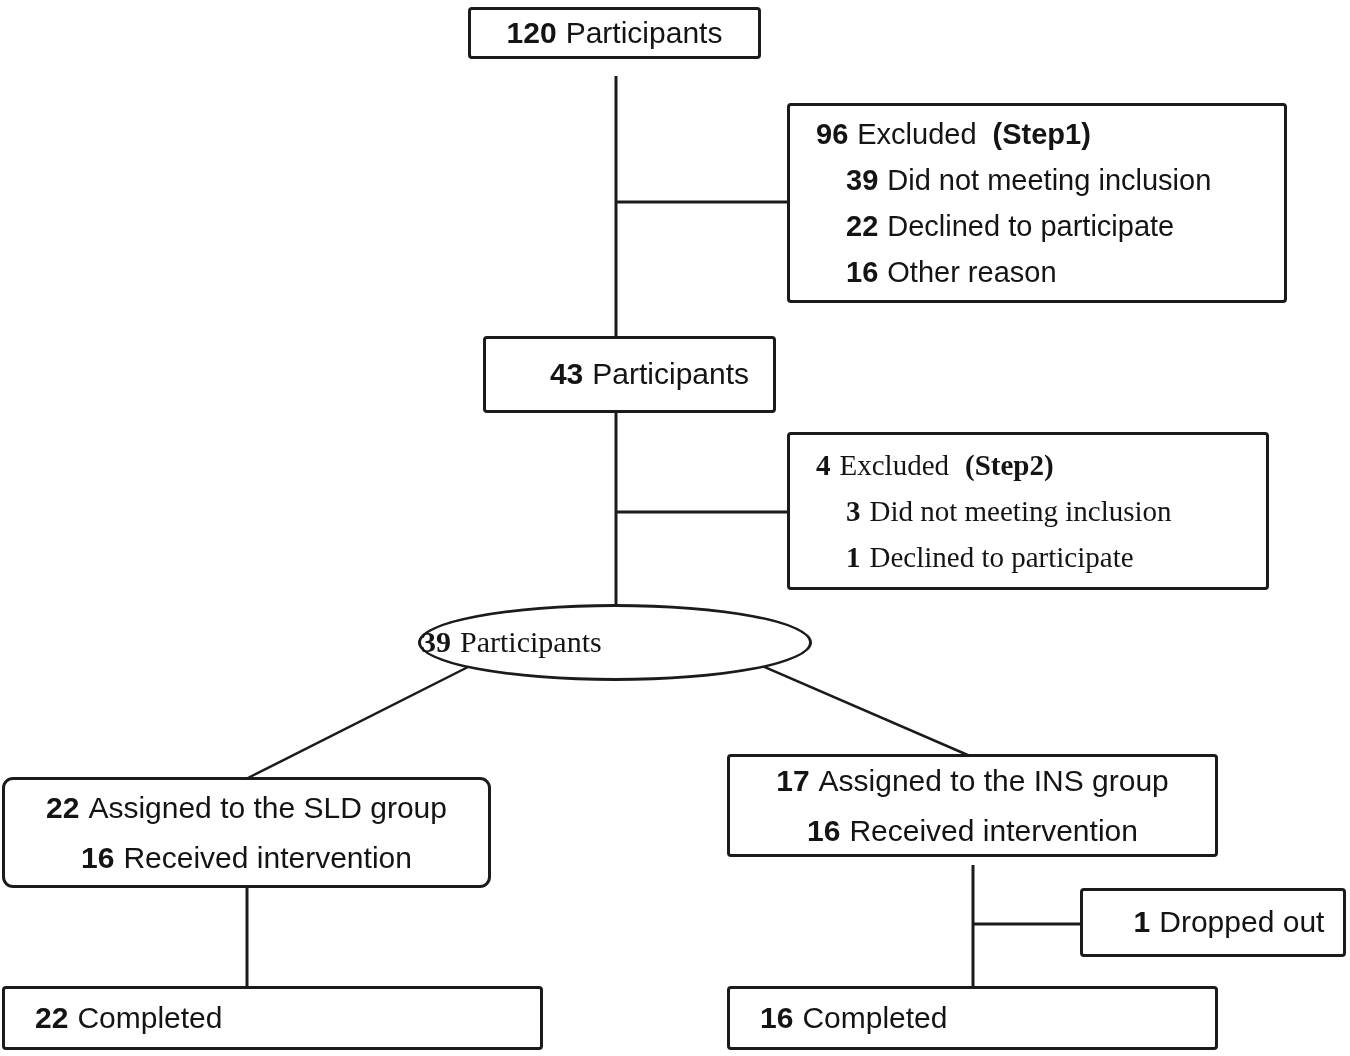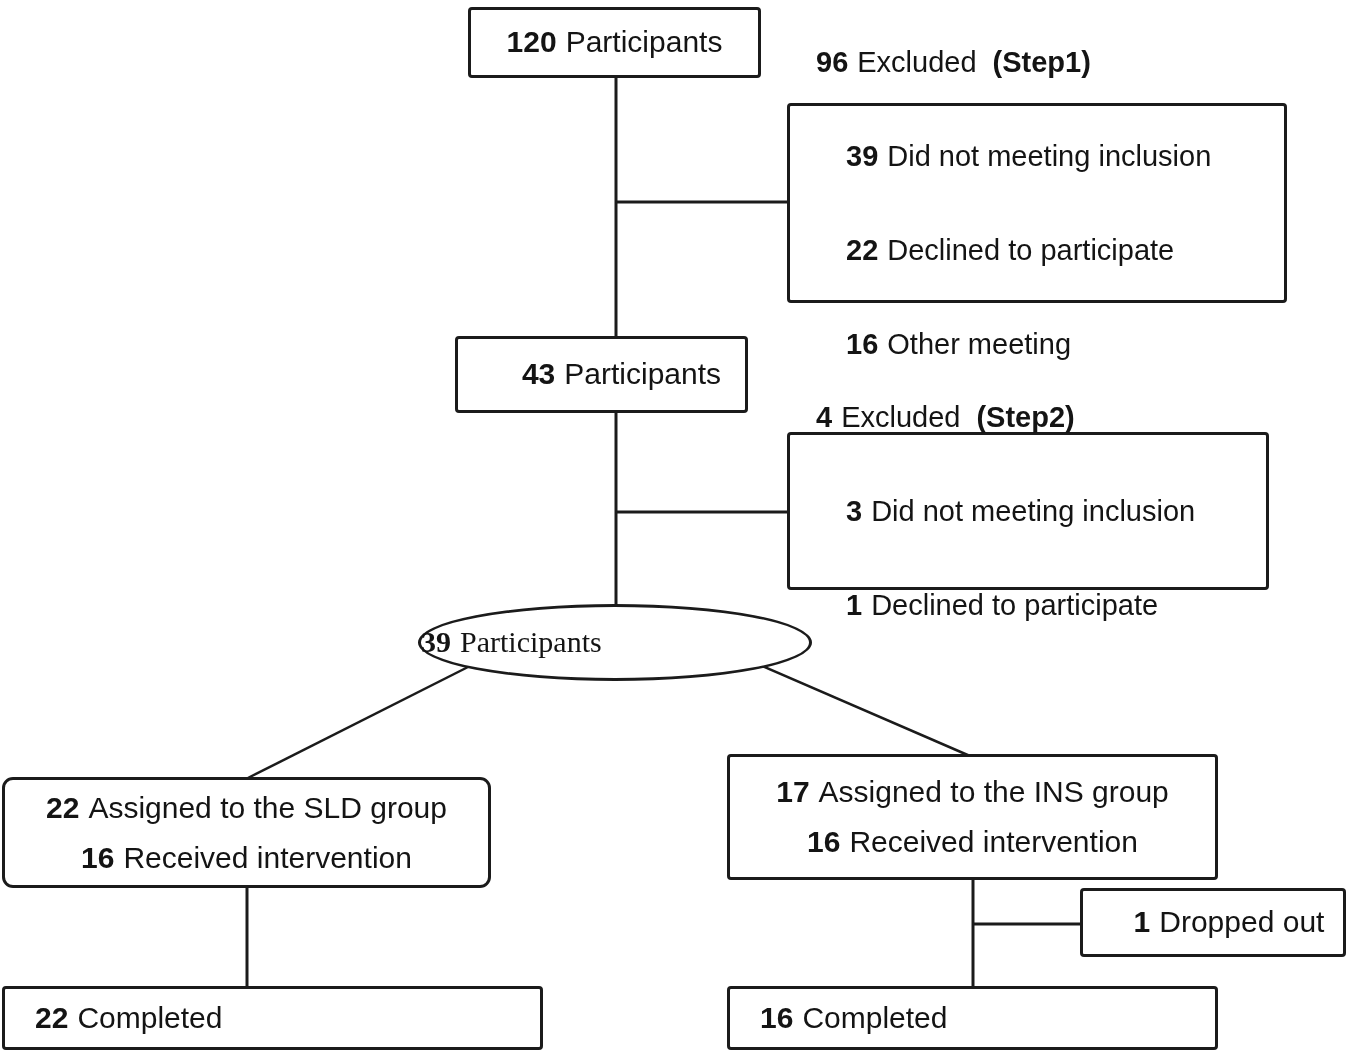--- a/index.html
+++ b/index.html
@@ -28,21 +28,21 @@
   .node .row{white-space:nowrap;}
   .center{align-items:center;text-align:center;}
   .left-pad{padding-left:30px;}
   .ellipse{
     border-radius:50%;
     border-width:3px;
     align-items:flex-start;text-align:center;font-family:Liberation Serif, serif;
   }
   .list{padding:8px 10px 8px 26px;justify-content:center;}
   .list .row{line-height:46px;}
-  .list .indent{padding-left:30px;margin-top:48px;}
+  .list .indent{padding-left:30px;}
   .num{font-weight:700;margin-right:9px;}
   .step{font-weight:700;margin-left:16px;}
   .big{font-size:30px;}
   .grouplines .row{line-height:50px;}
 </style>
 </head>
 <body>
 
 <div class="canvas">
 
@@ -51,48 +51,48 @@
     <line x1="616" y1="202" x2="790" y2="202" stroke="#1b1b1b" stroke-width="3"></line>
     <line x1="616" y1="410" x2="616" y2="620" stroke="#1b1b1b" stroke-width="3"></line>
     <line x1="616" y1="512" x2="790" y2="512" stroke="#1b1b1b" stroke-width="3"></line>
     <line x1="468" y1="667" x2="246" y2="779" stroke="#1b1b1b" stroke-width="2.5"></line>
     <line x1="762" y1="666" x2="970" y2="756" stroke="#1b1b1b" stroke-width="2.5"></line>
     <line x1="247" y1="886" x2="247" y2="988" stroke="#1b1b1b" stroke-width="3"></line>
     <line x1="973" y1="865" x2="973" y2="988" stroke="#1b1b1b" stroke-width="3"></line>
     <line x1="973" y1="924" x2="1082" y2="924" stroke="#1b1b1b" stroke-width="3"></line>
   </svg>
 
-  <div class="node center big" style="left:468px;top:7px;width:293px;height:71px;">
+  <div class="node center big" style="left:468px;top:7px;width:293px;height:52px;">
     <div class="row">
       <span class="num">120</span><span>Participants</span>
     </div>
   </div>
 
   <div class="node list" style="left:787px;top:103px;width:500px;height:200px;">
     <div class="row">
       <span class="num">96</span><span>Excluded</span><span class="step">(Step1)</span>
     </div>
     <div class="row indent">
       <span class="num">39</span><span>Did not meeting inclusion</span>
     </div>
     <div class="row indent">
       <span class="num">22</span><span>Declined to participate</span>
     </div>
     <div class="row indent">
-      <span class="num">16</span><span>Other meeting</span>
+      <span class="num">16</span><span>Other reason</span>
     </div>
   </div>
 
-  <div class="node center big" style="left:455px;top:336px;width:293px;height:77px;padding-left:40px;">
+  <div class="node center big" style="left:483px;top:336px;width:293px;height:77px;padding-left:40px;">
     <div class="row">
       <span class="num">43</span><span>Participants</span>
     </div>
   </div>
 
-  <div class="node list" style="left:787px;top:432px;width:482px;height:158px;">
+  <div class="node list" style="left:787px;top:432px;width:482px;height:158px;font-family:Liberation Serif, serif;">
     <div class="row">
       <span class="num">4</span><span>Excluded</span><span class="step">(Step2)</span>
     </div>
     <div class="row indent">
       <span class="num">3</span><span>Did not meeting inclusion</span>
     </div>
     <div class="row indent">
       <span class="num">1</span><span>Declined to participate</span>
     </div>
   </div>
@@ -105,21 +105,21 @@
 
   <div class="node center big grouplines" style="left:2px;top:777px;width:489px;height:111px;border-radius:11px;">
     <div class="row">
       <span class="num">22</span><span>Assigned to the SLD group</span>
     </div>
     <div class="row">
       <span class="num">16</span><span>Received intervention</span>
     </div>
   </div>
 
-  <div class="node center big grouplines" style="left:727px;top:754px;width:491px;height:126px;">
+  <div class="node center big grouplines" style="left:727px;top:754px;width:491px;height:103px;">
     <div class="row">
       <span class="num">17</span><span>Assigned to the INS group</span>
     </div>
     <div class="row">
       <span class="num">16</span><span>Received intervention</span>
     </div>
   </div>
 
   <div class="node center big" style="left:1080px;top:888px;width:266px;height:69px;padding-left:32px;">
     <div class="row">

